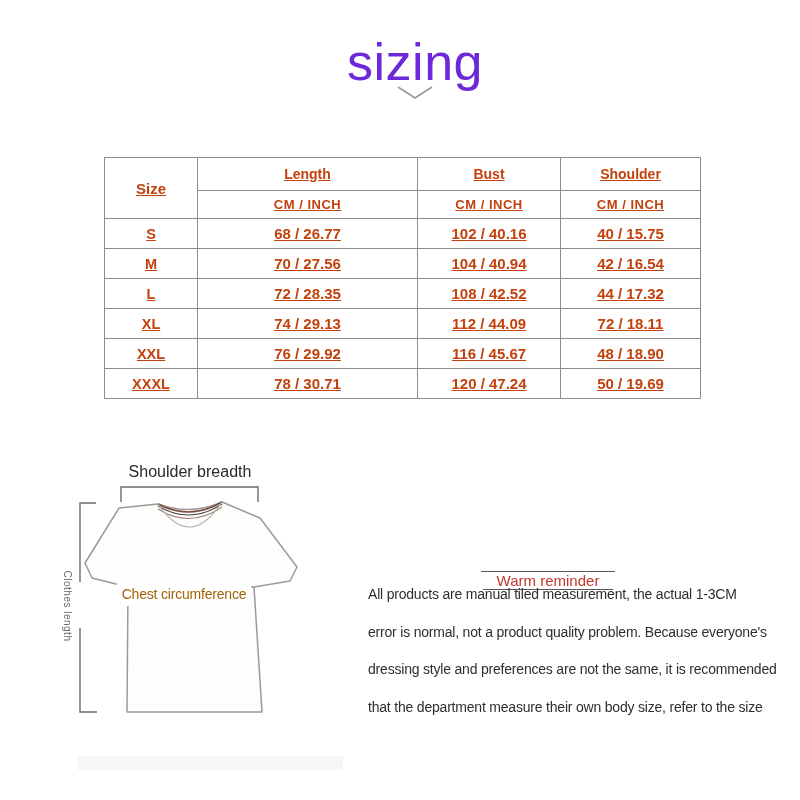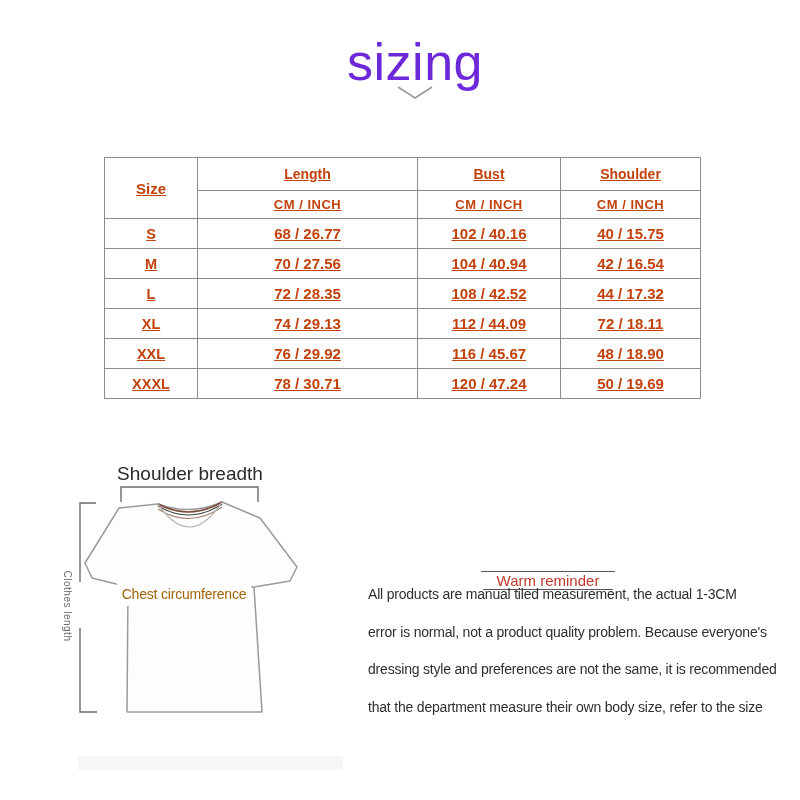--- a/index.html
+++ b/index.html
@@ -27,21 +27,21 @@
   }
   .hrow1 td{height:32px;font-size:14px;font-weight:600;}
   .hrow2 td{height:27px;font-size:13px;font-weight:600;letter-spacing:0.5px;}
   td.size-head{font-size:15px;font-weight:700;}
   tr.body-row td{height:29px;font-size:15px;font-weight:600;}
   tr.body-row td.size-cell{font-size:14.5px;font-weight:700;}
 
   
   .shoulder-label{
     left:190px;top:463px;transform:translateX(-50%);
-    font-size:19px;color:#2a2a2a;white-space:nowrap;
+    font-size:16px;color:#2a2a2a;white-space:nowrap;
   }
   .chest-label{
     left:184px;top:583px;transform:translateX(-50%);
     font-size:14px;letter-spacing:-0.2px;color:#a16207;background:#ffffff;
     padding:3px 5px 4px 5px;white-space:nowrap;
   }
   .length-label{
     left:67px;top:606px;transform:translate(-50%,-50%) rotate(90deg);
     font-size:10px;color:#6a6a6a;letter-spacing:0.5px;white-space:nowrap;
   }

